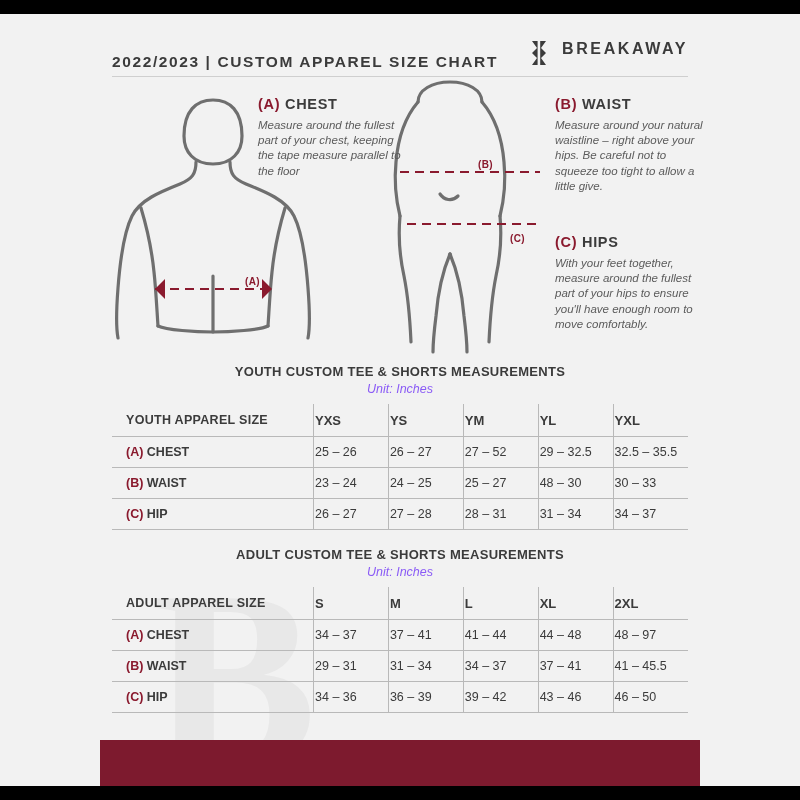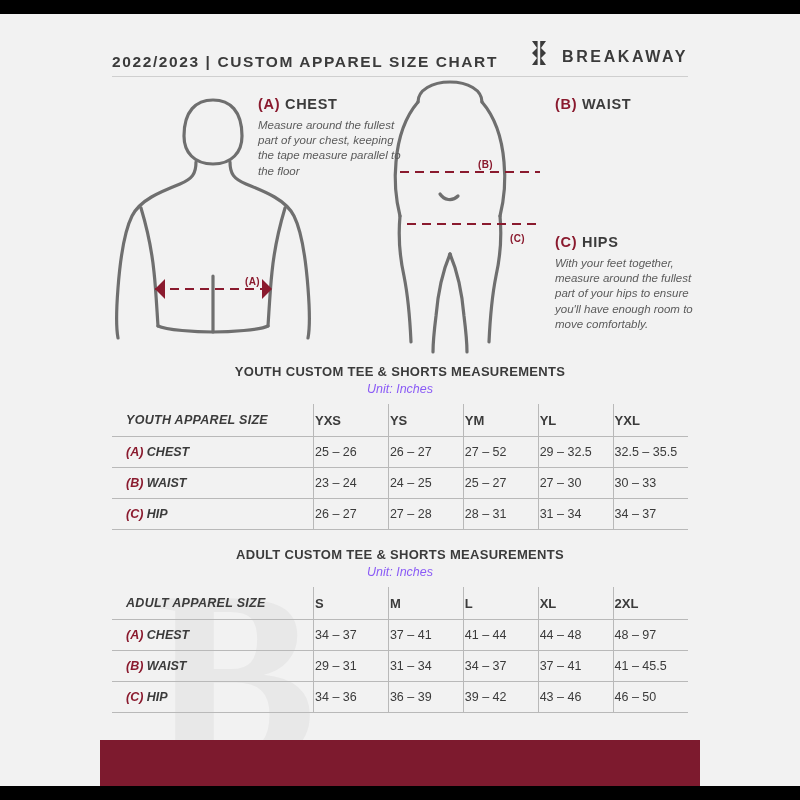--- a/index.html
+++ b/index.html
@@ -58,21 +58,21 @@
     letter-spacing: 1.6px;
     color: #3b3b3b;
     white-space: nowrap;
     margin-top: 9px;
   }
   .brand {
     position: absolute;
     right: 112px;
     top: 26px;
     display: flex;
-    align-items: flex-end;
+    align-items: flex-start;
     gap: 12px;
   }
   .brand-mark {
     width: 22px;
     height: 26px;
     position: relative;
   }
   .brand-name {
     font-size: 16px;
     font-weight: bold;
@@ -171,21 +171,21 @@
     width: 186px;
   }
   .hdr td {
     font-weight: bold;
     font-size: 13px;
     height: 30px;
   }
   .hdr td:first-child { font-size: 12.5px; letter-spacing: 0.3px; }
   .rowlabel { font-weight: bold; }
   .rowlabel .tag { color: #8a1a2e; }
-  table tr td:first-child { border-left: none; font-style: italic; }
+  table tr td:first-child { border-left: none; }
   table tr td:last-child { border-right: none; }
   .hdr td { border-top: none; }
 
   
   .footer-bar {
     position: absolute;
     left: 100px;
     bottom: 0;
     width: 600px;
     height: 46px;
@@ -272,20 +272,21 @@
           <span>CHEST</span>
         </div>
         <div class="ann-body">Measure around the fullest part of your chest, keeping the tape measure parallel to the floor</div>
       </div>
 
       <div class="ann-b">
         <div class="ann-title">
           <span class="tag">(B)</span>
           <span>WAIST</span>
         </div>
+        <div class="ann-body">Measure around your natural waistline – right above your hips. Be careful not to squeeze too tight to allow a little give.</div>
       </div>
 
       <div class="ann-c">
         <div class="ann-title">
           <span class="tag">(C)</span>
           <span>HIPS</span>
         </div>
         <div class="ann-body">With your feet together, measure around the fullest part of your hips to ensure you'll have enough room to move comfortably.</div>
       </div>
     </div>
@@ -315,21 +316,21 @@
           <td>32.5 – 35.5</td>
         </tr>
         <tr>
           <td class="rowlabel">
             <span class="tag">(B)</span>
             <span>WAIST</span>
           </td>
           <td>23 – 24</td>
           <td>24 – 25</td>
           <td>25 – 27</td>
-          <td>27 – 30</td>
+          <td>48 – 30</td>
           <td>30 – 33</td>
         </tr>
         <tr>
           <td class="rowlabel">
             <span class="tag">(C)</span>
             <span>HIP</span>
           </td>
           <td>26 – 27</td>
           <td>27 – 28</td>
           <td>28 – 31</td>

